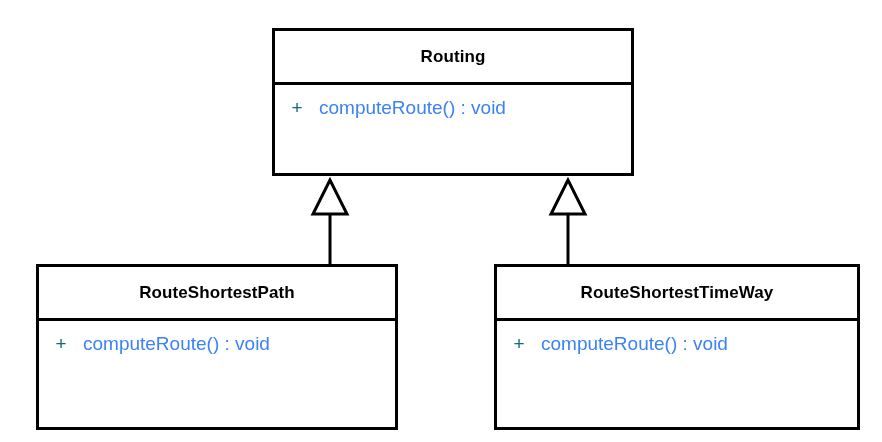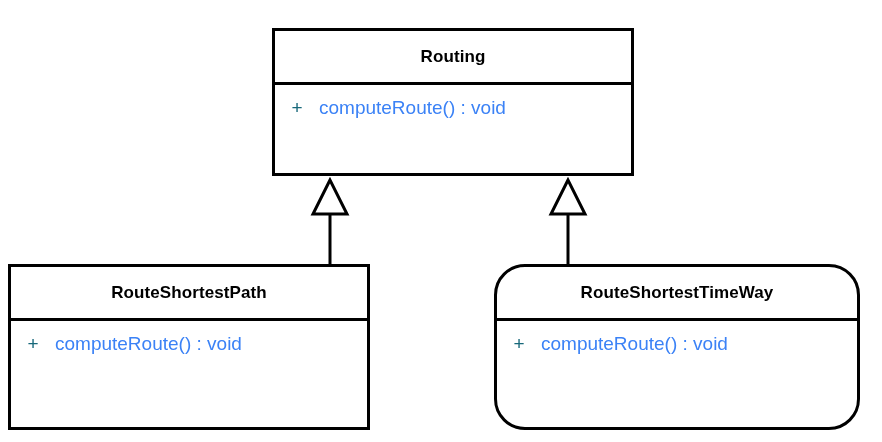--- a/index.html
+++ b/index.html
@@ -63,31 +63,30 @@
 
   
   #class-routing {
     left: 272px;
     top: 4px;
     width: 362px;
     height: 148px;
     margin-top: 24px;
   }
   #class-route-shortest-path {
-    left: 8px;
+    left: 36px;
     top: 264px;
     width: 362px;
     height: 166px;
   }
   #class-route-shortest-time-way {
     left: 494px;
     top: 264px;
     width: 366px;
     height: 166px;
-    border-radius: 31px;
   }
 
   
   .generalization {
     position: absolute;
     z-index: 1;
     overflow: visible;
   }
   .generalization svg {
     display: block;

